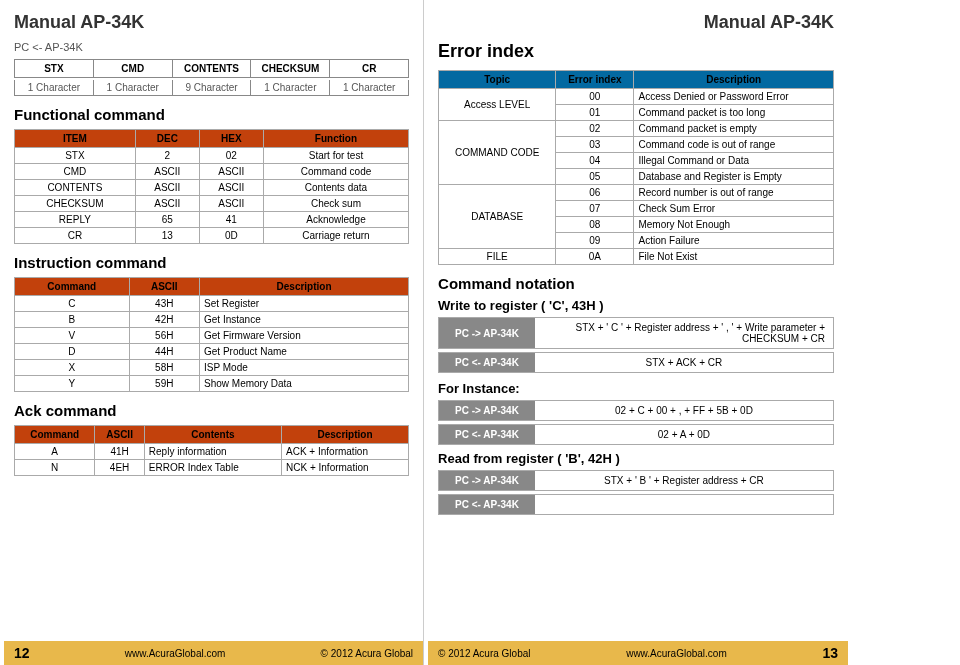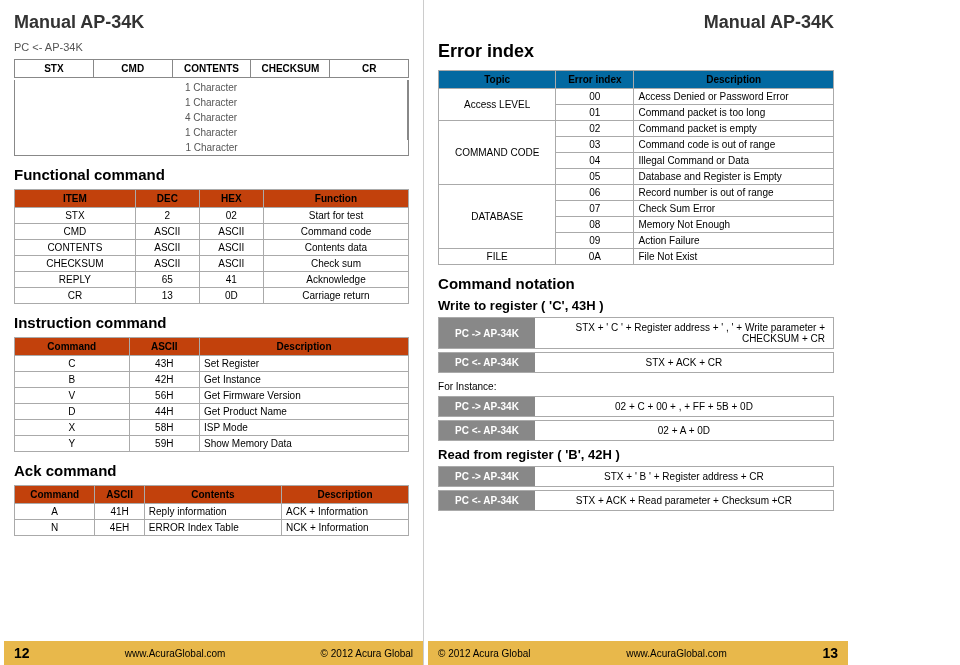--- a/index.html
+++ b/index.html
@@ -61,21 +61,20 @@
       font-weight: bold;
       font-size: 10px;
     }
     .header-row .cell:last-child { border-right: none; }
 
     .sub-row {
       display: flex;
       border: 1px solid #888;
       border-top: none;
       margin-bottom: 10px;
-      flex-direction: column;
     }
     .sub-row .cell {
       flex: 1;
       text-align: center;
       padding: 2px;
       border-right: 1px solid #888;
       font-size: 10px;
       color: #555;
     }
     .sub-row .cell:last-child { border-right: none; }
@@ -174,22 +173,22 @@
       padding: 4px 8px;
       font-size: 10px;
       flex: 1;
       display: flex;
       align-items: center;
       justify-content: center;
       text-align: right;
     }
 
     .for-instance {
-      font-size: 10px;
-      font-weight: normal;
+      font-size: 13px;
+      font-weight: bold;
       margin: 8px 0 4px 0;
     }
   </style>
 </head>
 <body>
 
 <div class="page-container">
 
   <div class="left-page">
 
@@ -200,21 +199,21 @@
     <div class="header-row">
       <div class="cell">STX</div>
       <div class="cell">CMD</div>
       <div class="cell">CONTENTS</div>
       <div class="cell">CHECKSUM</div>
       <div class="cell">CR</div>
     </div>
     <div class="sub-row">
       <div class="cell">1 Character</div>
       <div class="cell">1 Character</div>
-      <div class="cell">4 Character</div>
+      <div class="cell">9 Character</div>
       <div class="cell">1 Character</div>
       <div class="cell">1 Character</div>
     </div>
 
     <div class="section-title">Functional command</div>
     <table>
       <thead>
         <tr>
           <th>ITEM</th>
           <th>DEC</th>
@@ -434,21 +433,20 @@
 
     <div class="register-title">Read from register ( 'B', 42H )</div>
 
     <div id="read-rows-container">
         <div class="cmd-row">
           <div class="cmd-label">PC -&gt; AP-34K</div>
           <div class="cmd-content">STX + ' B ' + Register address + CR</div>
         </div>
         <div class="cmd-row">
           <div class="cmd-label">PC &lt;- AP-34K</div>
-          <div class="cmd-content">STX + ACK + Read parameter + Checksum +CR</div>
         </div>
       </div>
 
     <div class="footer-bar">
       <span class="copy">© 2012 Acura Global</span>
       <span class="site">www.AcuraGlobal.com</span>
       <span class="page-num">13</span>
     </div>
   </div>
 </div>

